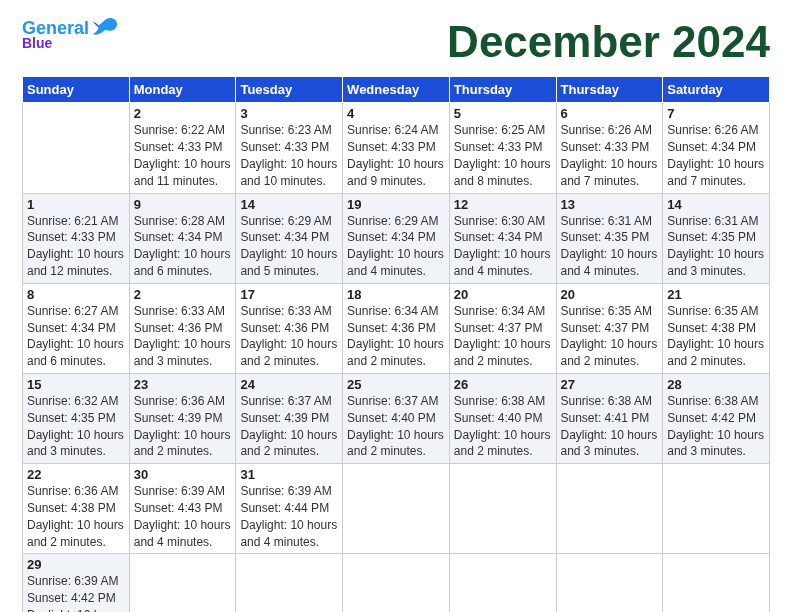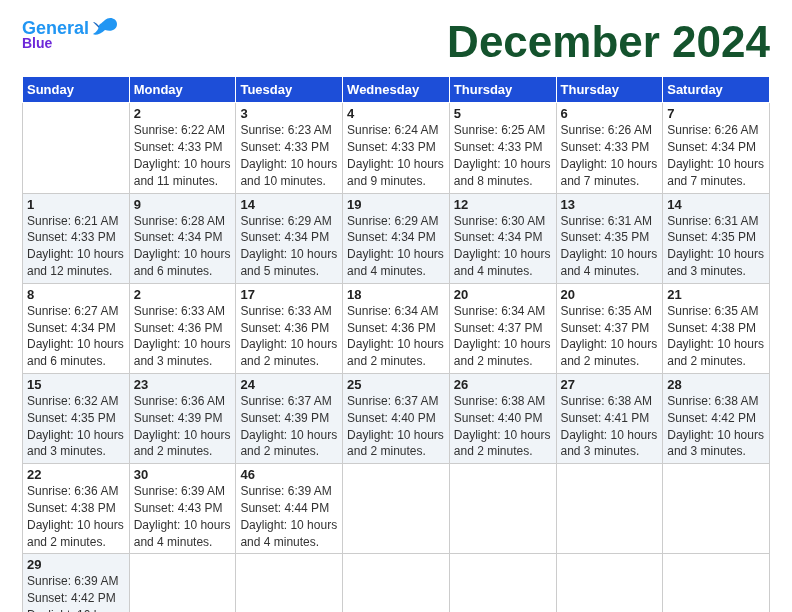--- a/index.html
+++ b/index.html
@@ -246,21 +246,21 @@
         <tr>
           <td>
         <span class="day-num">22</span>
         <span class="day-info">Sunrise: 6:36 AM<br>Sunset: 4:38 PM<br>Daylight: 10 hours and 2 minutes.</span>
       </td>
           <td>
         <span class="day-num">30</span>
         <span class="day-info">Sunrise: 6:39 AM<br>Sunset: 4:43 PM<br>Daylight: 10 hours and 4 minutes.</span>
       </td>
           <td>
-        <span class="day-num">46</span>
+        <span class="day-num">31</span>
         <span class="day-info">Sunrise: 6:39 AM<br>Sunset: 4:44 PM<br>Daylight: 10 hours and 4 minutes.</span>
       </td>
           <td class="empty-cell"></td>
           <td class="empty-cell"></td>
           <td class="empty-cell"></td>
           <td class="empty-cell"></td>
         </tr>
         <tr>
           <td>
         <span class="day-num">29</span>

